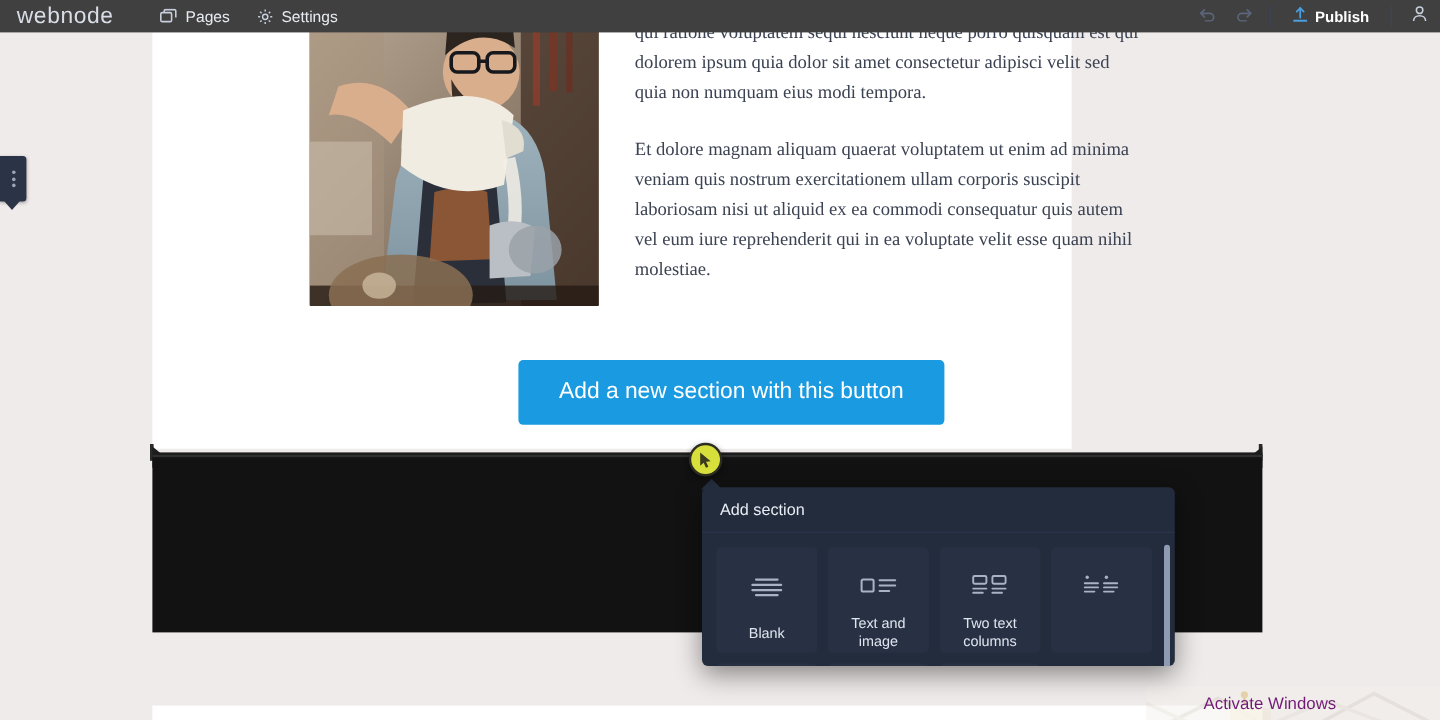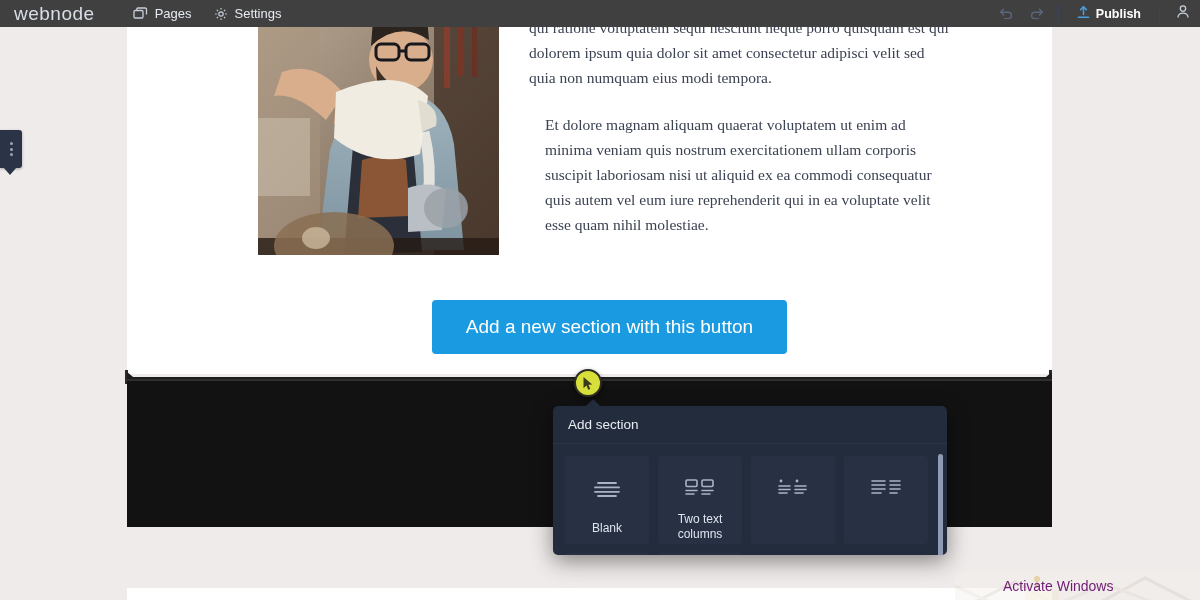--- a/index.html
+++ b/index.html
@@ -53,41 +53,41 @@
     border-left:7px solid transparent; border-right:7px solid transparent;
     border-top:8px solid #2b3447;
   }
   .kebab { display:flex; flex-direction:column; gap:2.5px; }
   .kebab i { width:3px; height:3px; background:#9aa5b8; border-radius:50%; display:block; }
 
   
   .canvas { position:absolute; top:27px; left:0; width:1200px; height:573px; background:#f0ebeb; }
 
   .section-white {
-    position:absolute; top:0; left:127px; width:925px; height:347px;
+    position:absolute; top:0; left:127px; width:766px; height:347px;
     background:#ffffff;
     padding-left:36px;
   }
   .article {
     position:absolute; top:0; left:0; width:925px; height:290px;
     display:flex; gap:30px; padding-left:131px;
   }
   .photo {
     width:241px; height:255px; flex:none; margin-top:-27px;
     border-radius:1px; overflow:hidden; position:relative;
     background:#6e5b50;
   }
   .photo svg { display:block; width:100%; height:100%; }
   .copy { flex:1; padding-top:-10px; max-width:420px; }
   .copy p {
     font-family:"Liberation Serif", serif;
     font-size:15.5px; line-height:25px; color:#3b4252;
   }
   .copy p.first { margin-top:-12px; }
-  .copy p.second { margin-top:22px;margin-left:16px; }
+  .copy p.second { margin-top:22px; }
 
   .cta-wrap { position:absolute; top:273px; left:0; width:925px; text-align:center; }
   .cta {
     display:inline-block; padding:16px 34px;
     background:#1a9ae0; color:#ffffff;
     font-size:19px; border:none; border-radius:4px; cursor:pointer;
     font-family:"Liberation Sans", sans-serif;
     margin-left:40px;
   }
 
@@ -126,21 +126,21 @@
     position:absolute; top:369px; left:574px; width:28px; height:28px;
     border-radius:50%; background:#d7e03a; z-index:70;
     border:2px solid #2d2d22;
     display:flex; align-items:center; justify-content:center;
     box-shadow:0 2px 5px rgba(0,0,0,.45);
   }
   .click-marker svg { display:block; }
 
   
   .panel {
-    position:absolute; top:406px; left:553px; width:394px; height:149px;
+    position:absolute; top:406px; left:585px; width:394px; height:149px;
     background:#232c3d; border-radius:5px; z-index:65;
     box-shadow:0 6px 22px rgba(0,0,0,.45); overflow:hidden;
   }
   .panel-notch {
     position:absolute; top:399px; left:584px; width:0; height:0;
     border-left:9px solid transparent; border-right:9px solid transparent;
     border-bottom:9px solid #232c3d; z-index:66;
   }
   .panel-head {
     height:38px; display:flex; align-items:center; padding-left:15px;
@@ -352,20 +352,29 @@
 
         <div class="card one-line">
           <span class="ic">
             <svg width="30" height="20" viewBox="0 0 30 20" stroke="#aab3c4" stroke-width="1.8" stroke-linecap="round">
               <path d="M6 5h18M3 9.4h24M3 13.8h24M6 18h18"></path>
             </svg>
           </span>
           <span class="lbl">Blank</span>
         </div>
 
+        <div class="card">
+          <span class="ic">
+            <svg width="32" height="18" viewBox="0 0 32 18" fill="none" stroke="#aab3c4" stroke-width="1.7" stroke-linecap="round">
+              <rect x="2" y="4" width="10" height="10" rx="1.4"></rect>
+              <path d="M17 4.5h13M17 9h13M17 13.5h8"></path>
+            </svg>
+          </span>
+          <span class="lbl">Text and image</span>
+        </div>
 
         <div class="card">
           <span class="ic">
             <svg width="32" height="20" viewBox="0 0 32 20" fill="none" stroke="#aab3c4" stroke-width="1.6" stroke-linecap="round">
               <rect x="2" y="2" width="11" height="6.5" rx="1.2"></rect>
               <rect x="18" y="2" width="11" height="6.5" rx="1.2"></rect>
               <path d="M2 12.5h11M2 16h8M18 12.5h11M18 16h8"></path>
             </svg>
           </span>
           <span class="lbl">Two text columns</span>

